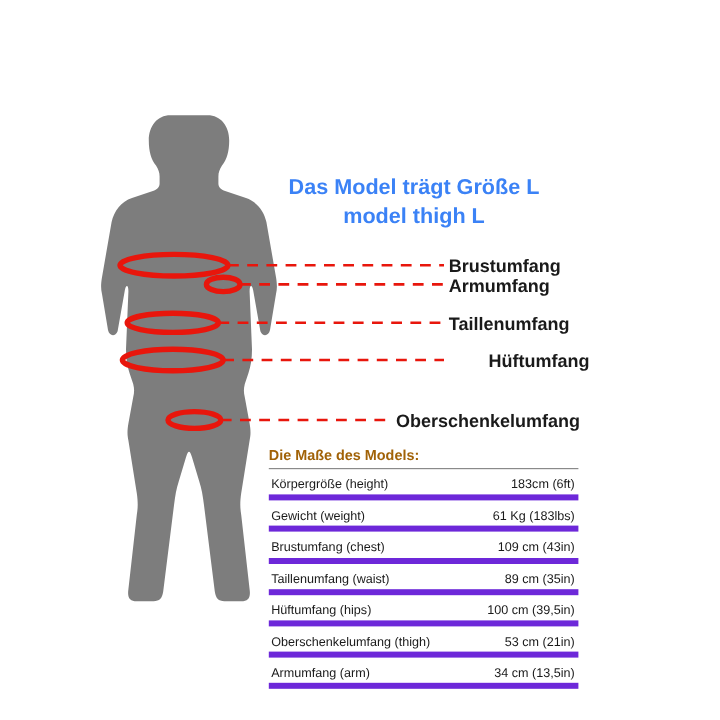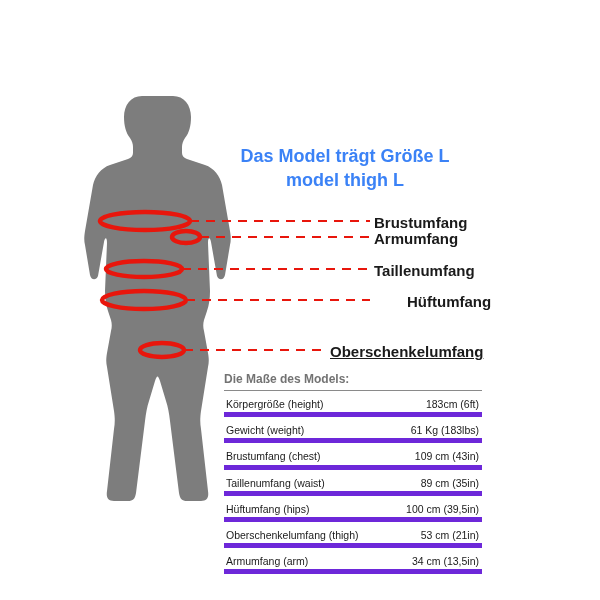--- a/index.html
+++ b/index.html
@@ -47,21 +47,21 @@
     font-weight: bold;
     color: #1a1a1a;
     white-space: nowrap;
   }
   .table-title {
     position: absolute;
     left: 224px;
     top: 372px;
     font-size: 12px;
     font-weight: bold;
-    color: #737373;
+    color: #a16207;
   }
   table.measures {
     position: absolute;
     left: 224px;
     top: 390px;
     width: 258px;
     border-collapse: collapse;
     font-size: 10.5px;
     color: #1a1a1a;
   }
@@ -122,21 +122,21 @@
 
   <div class="title-block">
     <span class="title-line">Das Model trägt Größe L</span>
     <span class="title-line">model thigh L</span>
   </div>
 
   <div class="callout-label" style="left:374px; top:214px;">Brustumfang</div>
   <div class="callout-label" style="left:374px; top:230px;">Armumfang</div>
   <div class="callout-label" style="left:374px; top:262px;">Taillenumfang</div>
   <div class="callout-label" style="left:374px; top:293px;margin-left:33px;">Hüftumfang</div>
-  <div class="callout-label" style="left:330px; top:343px;text-decoration:underline;">Oberschenkelumfang</div>
+  <div class="callout-label" style="left:330px; top:343px;">Oberschenkelumfang</div>
 
   <div class="table-title">Die Maße des Models:</div>
 
   <table class="measures">
     <tbody>
       <tr>
         <td>Körpergröße (height)</td>
         <td class="val">183cm (6ft)</td>
       </tr>
       <tr>

